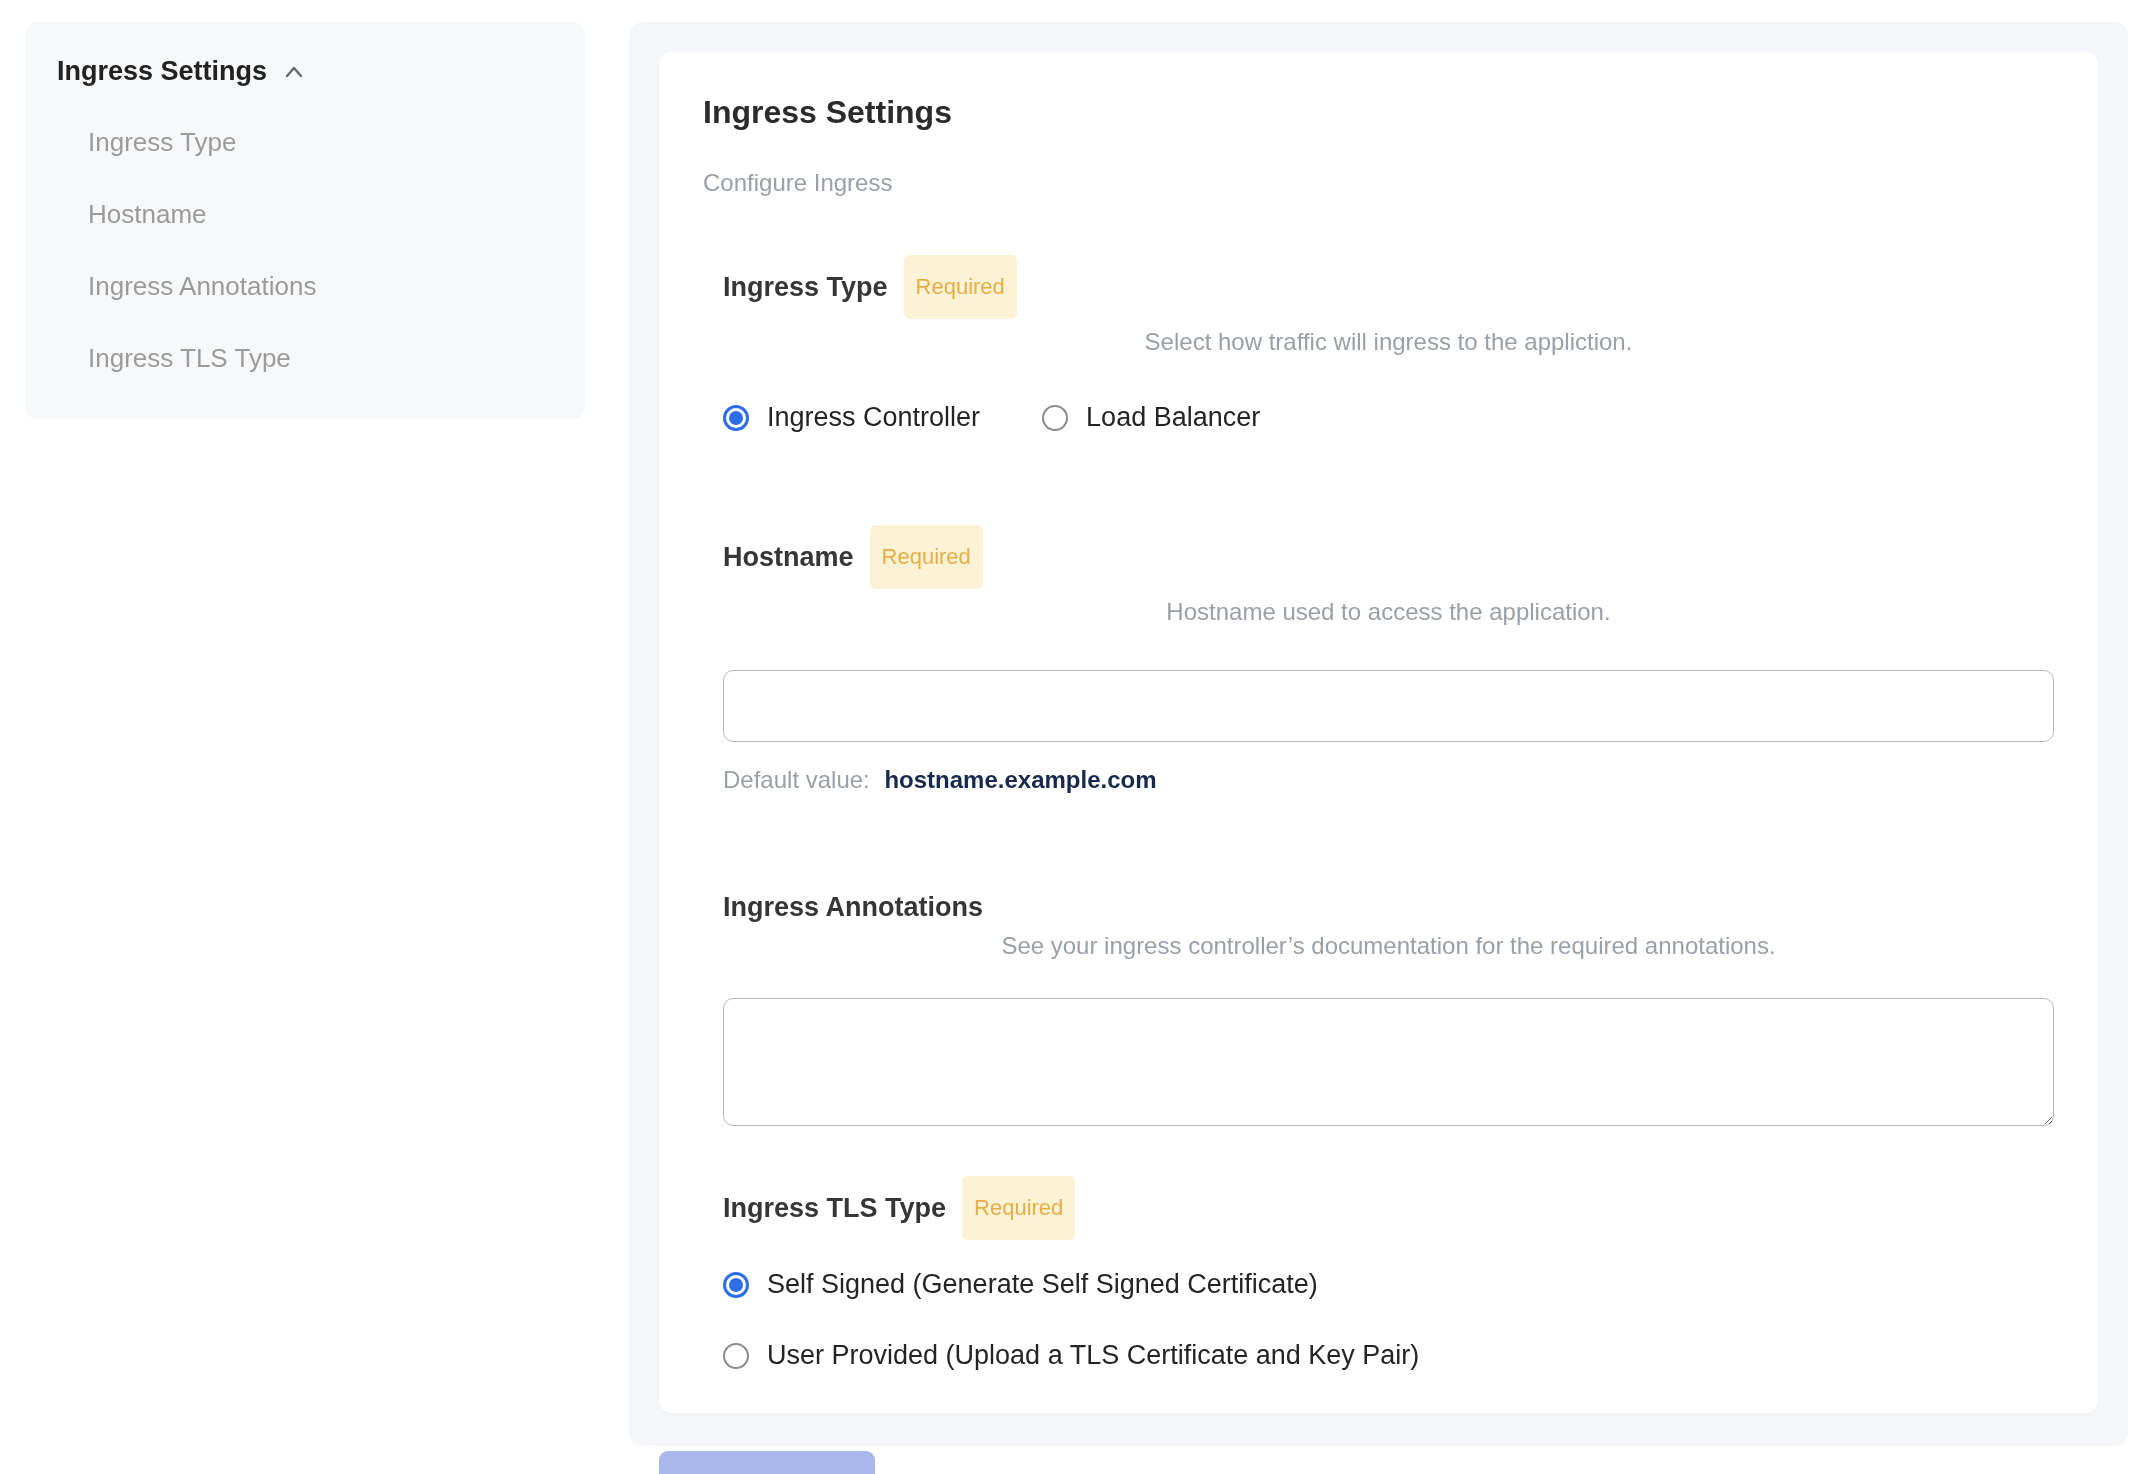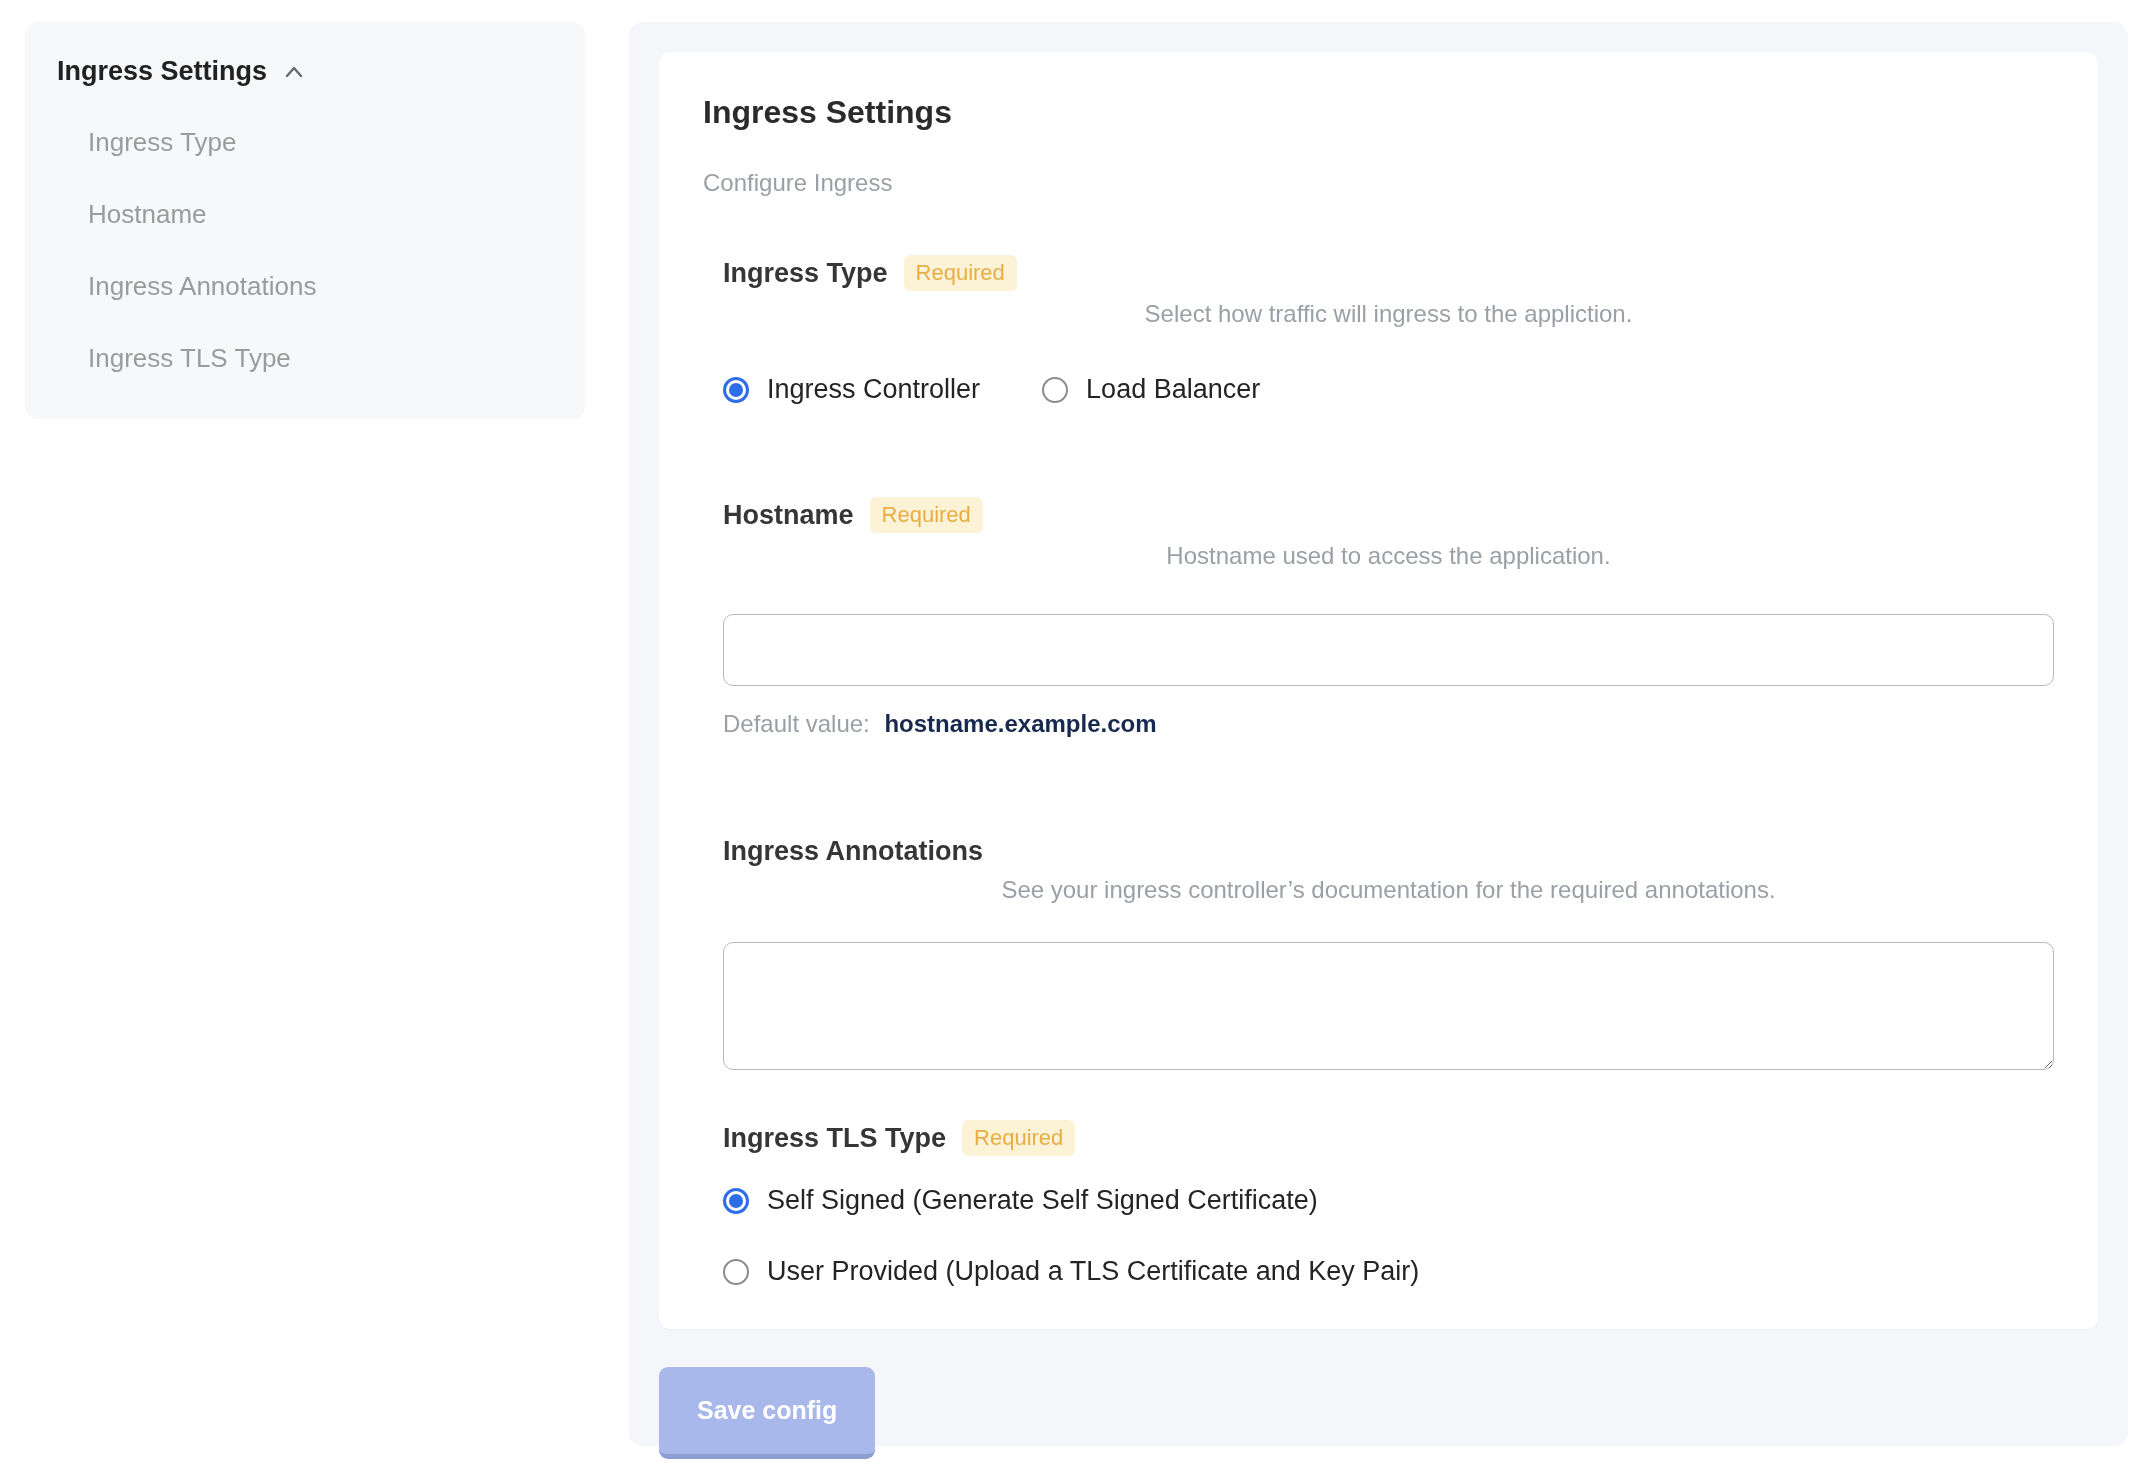--- a/index.html
+++ b/index.html
@@ -44,21 +44,21 @@
     box-shadow: 0 1px 2px rgba(20,30,60,0.03);
   }
   .page-title { font-size: 32px; font-weight: 700; color: #2b2b2b; }
   .page-subtitle { margin-top: 38px; font-size: 24px; color: #9aa0a6; }
 
   .sections { margin: 58px 0 0 20px; }
   .section-heading { display: flex; align-items: center; gap: 16px; }
   .section-label { font-size: 27px; font-weight: 600; color: #363636; }
   .badge {
     font-size: 22px; color: #e9ad43; background: #fcf2d6;
-    padding: 5px 12px; border-radius: 6px; font-weight: 400; text-align: right;
+    padding: 19px 12px; border-radius: 6px; font-weight: 400; text-align: right;
   }
   .desc { margin-top: 9px; font-size: 24px; color: #9aa0a6; text-align: center; }
 
   .radio-row { display: flex; align-items: center; gap: 62px; margin-top: 46px; }
   .radio-col { display: flex; flex-direction: column; gap: 40px; margin-top: 29px; }
   .radio-option { display: flex; align-items: center; gap: 18px; cursor: pointer; }
   .radio {
     width: 26px; height: 26px; border-radius: 50%;
     border: 2px solid #8b8b8b; background: #ffffff;
     position: relative; flex-shrink: 0; display: inline-block;

